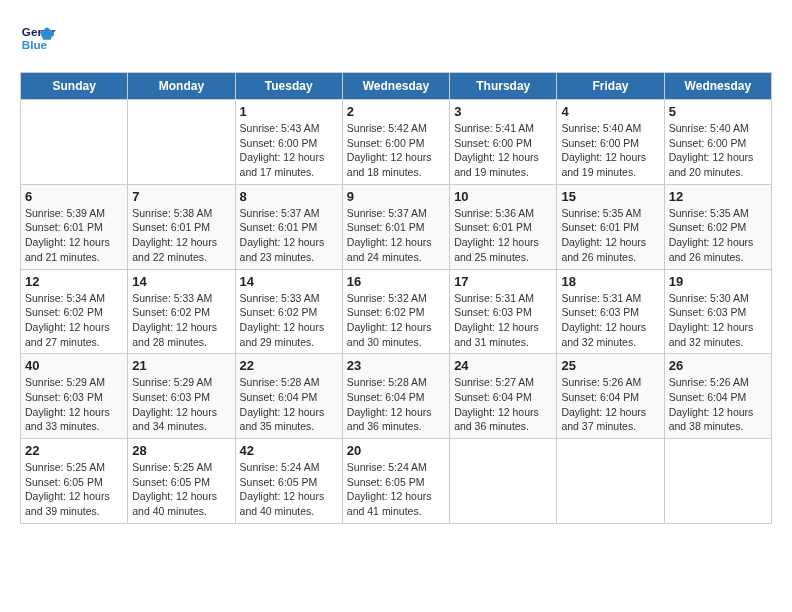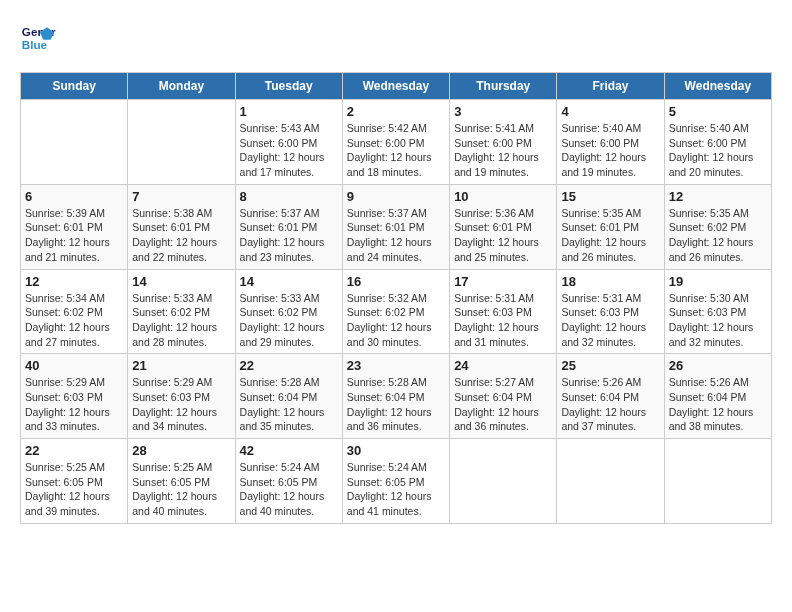--- a/index.html
+++ b/index.html
@@ -228,21 +228,21 @@
         </td>
         <td>
           <span class="day-number">28</span>
           <div class="day-info">Sunrise: 5:25 AM<br>Sunset: 6:05 PM<br>Daylight: 12 hours<br>and 40 minutes.</div>
         </td>
         <td>
           <span class="day-number">42</span>
           <div class="day-info">Sunrise: 5:24 AM<br>Sunset: 6:05 PM<br>Daylight: 12 hours<br>and 40 minutes.</div>
         </td>
         <td>
-          <span class="day-number">30</span>
+          <span class="day-number">20</span>
           <div class="day-info">Sunrise: 5:24 AM<br>Sunset: 6:05 PM<br>Daylight: 12 hours<br>and 41 minutes.</div>
         </td>
         <td class="empty-cell"></td>
         <td class="empty-cell"></td>
         <td class="empty-cell"></td>
       </tr>
     </tbody>
 </table>
 
 </body></html>

